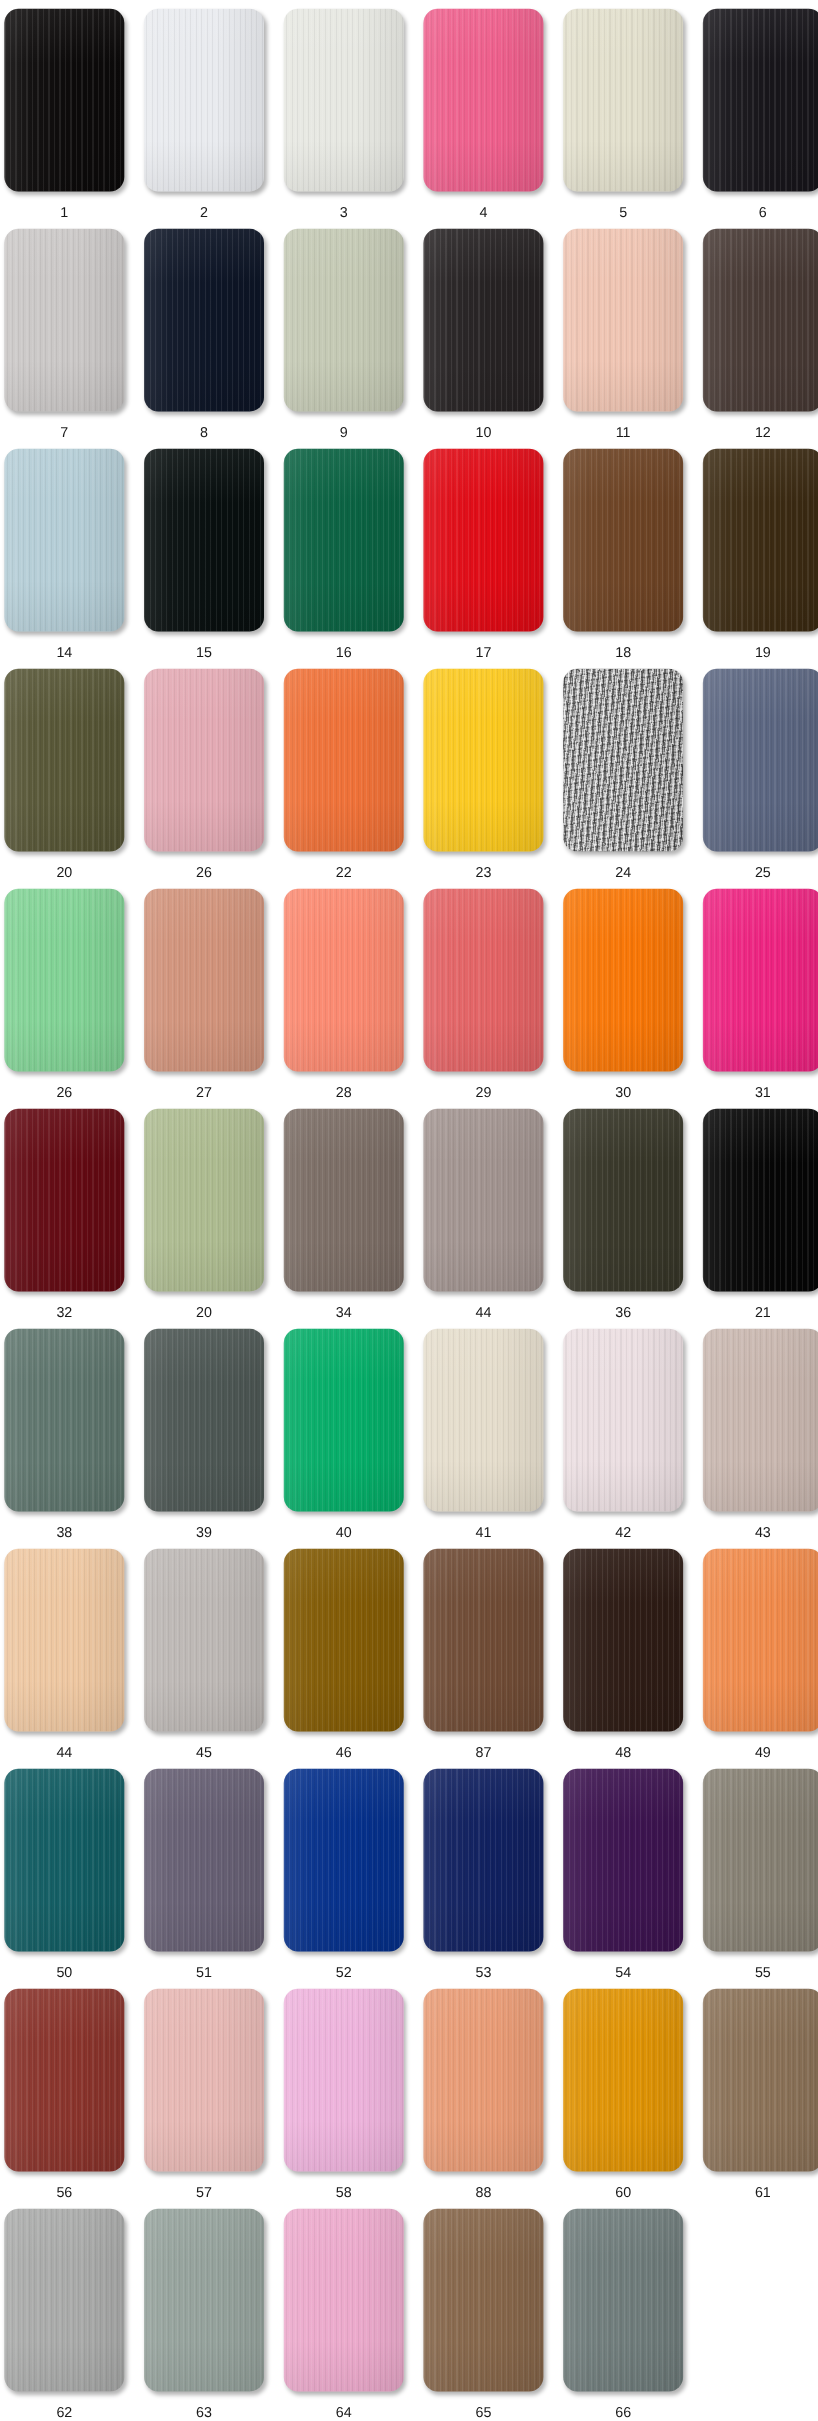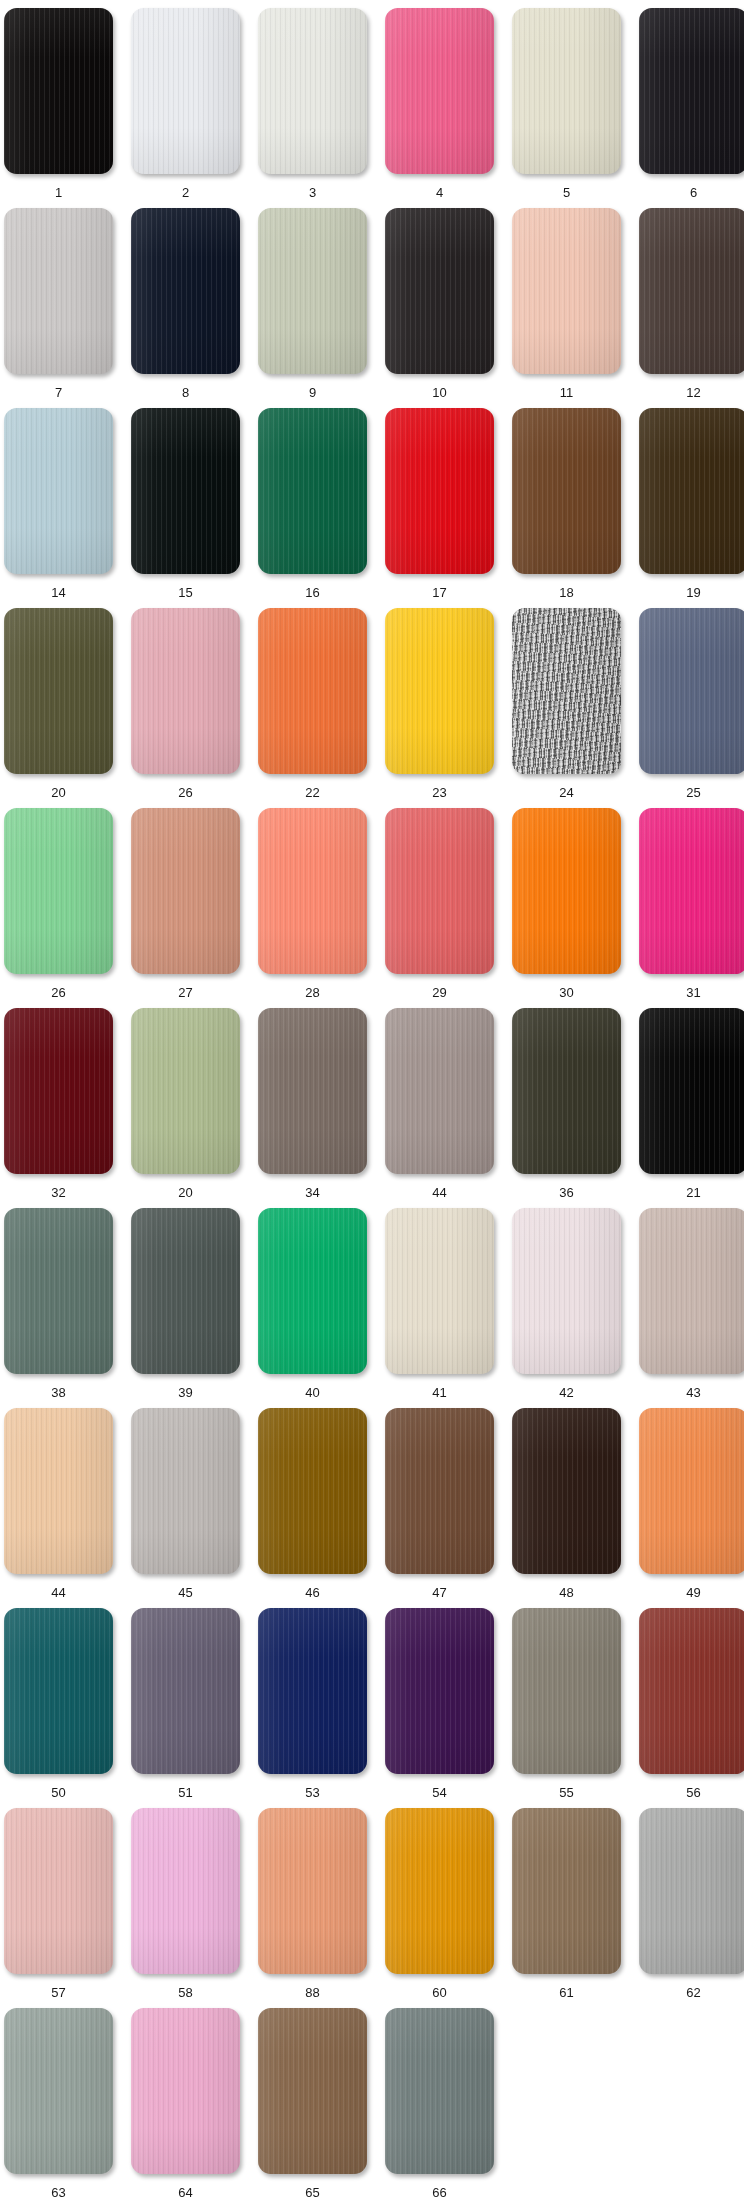--- a/index.html
+++ b/index.html
@@ -299,39 +299,43 @@
     <div class="swatch-cell">
       <div class="swatch-chip" style="background-color: rgb(189, 184, 181);"></div>
       <div class="swatch-label">45</div>
     </div>
     <div class="swatch-cell">
       <div class="swatch-chip" style="background-color: rgb(130, 91, 5);"></div>
       <div class="swatch-label">46</div>
     </div>
     <div class="swatch-cell">
       <div class="swatch-chip" style="background-color: rgb(111, 75, 53);"></div>
-      <div class="swatch-label">47</div>
+      <div class="swatch-label">87</div>
     </div>
     <div class="swatch-cell">
       <div class="swatch-chip" style="background-color: rgb(46, 28, 21);"></div>
       <div class="swatch-label">48</div>
     </div>
     <div class="swatch-cell">
       <div class="swatch-chip" style="background-color: rgb(240, 138, 75);"></div>
       <div class="swatch-label">49</div>
     </div>
     <div class="swatch-cell">
       <div class="swatch-chip" style="background-color: rgb(17, 92, 98);"></div>
       <div class="swatch-label">50</div>
     </div>
     <div class="swatch-cell">
       <div class="swatch-chip" style="background-color: rgb(102, 95, 115);"></div>
       <div class="swatch-label">51</div>
     </div>
     <div class="swatch-cell">
+      <div class="swatch-chip" style="background-color: rgb(5, 48, 139);"></div>
+      <div class="swatch-label">52</div>
+    </div>
+    <div class="swatch-cell">
       <div class="swatch-chip" style="background-color: rgb(16, 32, 95);"></div>
       <div class="swatch-label">53</div>
     </div>
     <div class="swatch-cell">
       <div class="swatch-chip" style="background-color: rgb(61, 20, 80);"></div>
       <div class="swatch-label">54</div>
     </div>
     <div class="swatch-cell">
       <div class="swatch-chip" style="background-color: rgb(133, 127, 114);"></div>
       <div class="swatch-label">55</div>

